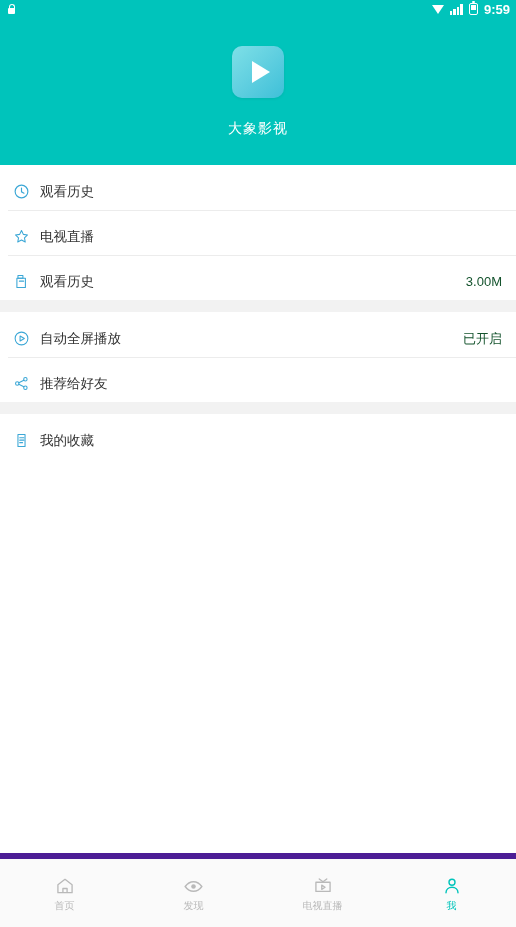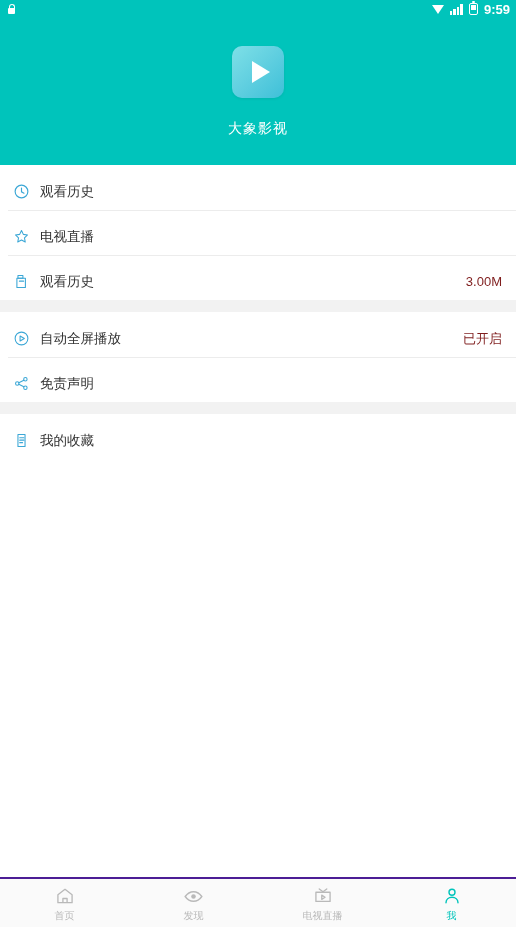--- a/index.html
+++ b/index.html
@@ -170,33 +170,33 @@
     color: #3ba7d6;
   }
   .row .label {
     font-size: 13.5px;
     color: #333333;
     margin-left: 6px;
   }
   .row .value {
     margin-left: auto;
     font-size: 13px;
-    color: #7f1d1d;
+    color: #14532d;
   }
   .filler {
     flex: 1 1 auto;
     background: #ffffff;
   }
 
   
   .tabbar {
-    height: 50px;
+    height: 74px;
     flex: 0 0 auto;
     background: #fafafa;
-    border-top: 2px solid #4c1d95;
+    border-top: 6px solid #4c1d95;
     display: flex;
   }
   .tab {
     flex: 1 1 0;
     display: flex;
     flex-direction: column;
     align-items: center;
     justify-content: center;
     gap: 4px;
     color: #b9b9b9;
@@ -289,21 +289,21 @@
 
     <div class="row">
       <span class="ico">
         <svg width="17" height="17" viewBox="0 0 24 24" fill="none" stroke="#3ba7d6" stroke-width="1.5">
           <circle cx="17.5" cy="6" r="2.4"></circle>
           <circle cx="17.5" cy="18" r="2.4"></circle>
           <circle cx="6" cy="12" r="2.4"></circle>
           <path d="M8.2 10.9l7.1-3.6M8.2 13.1l7.1 3.6" stroke-linecap="round"></path>
         </svg>
       </span>
-      <span class="label">免责声明</span>
+      <span class="label">推荐给好友</span>
       <span class="value"></span>
     </div>
   </div>
 
   <div class="group-gap"></div>
 
   <div class="menu-group">
     <div class="row">
       <span class="ico">
         <svg width="17" height="17" viewBox="0 0 24 24" fill="none" stroke="#3ba7d6" stroke-width="1.5" stroke-linecap="round" stroke-linejoin="round">

